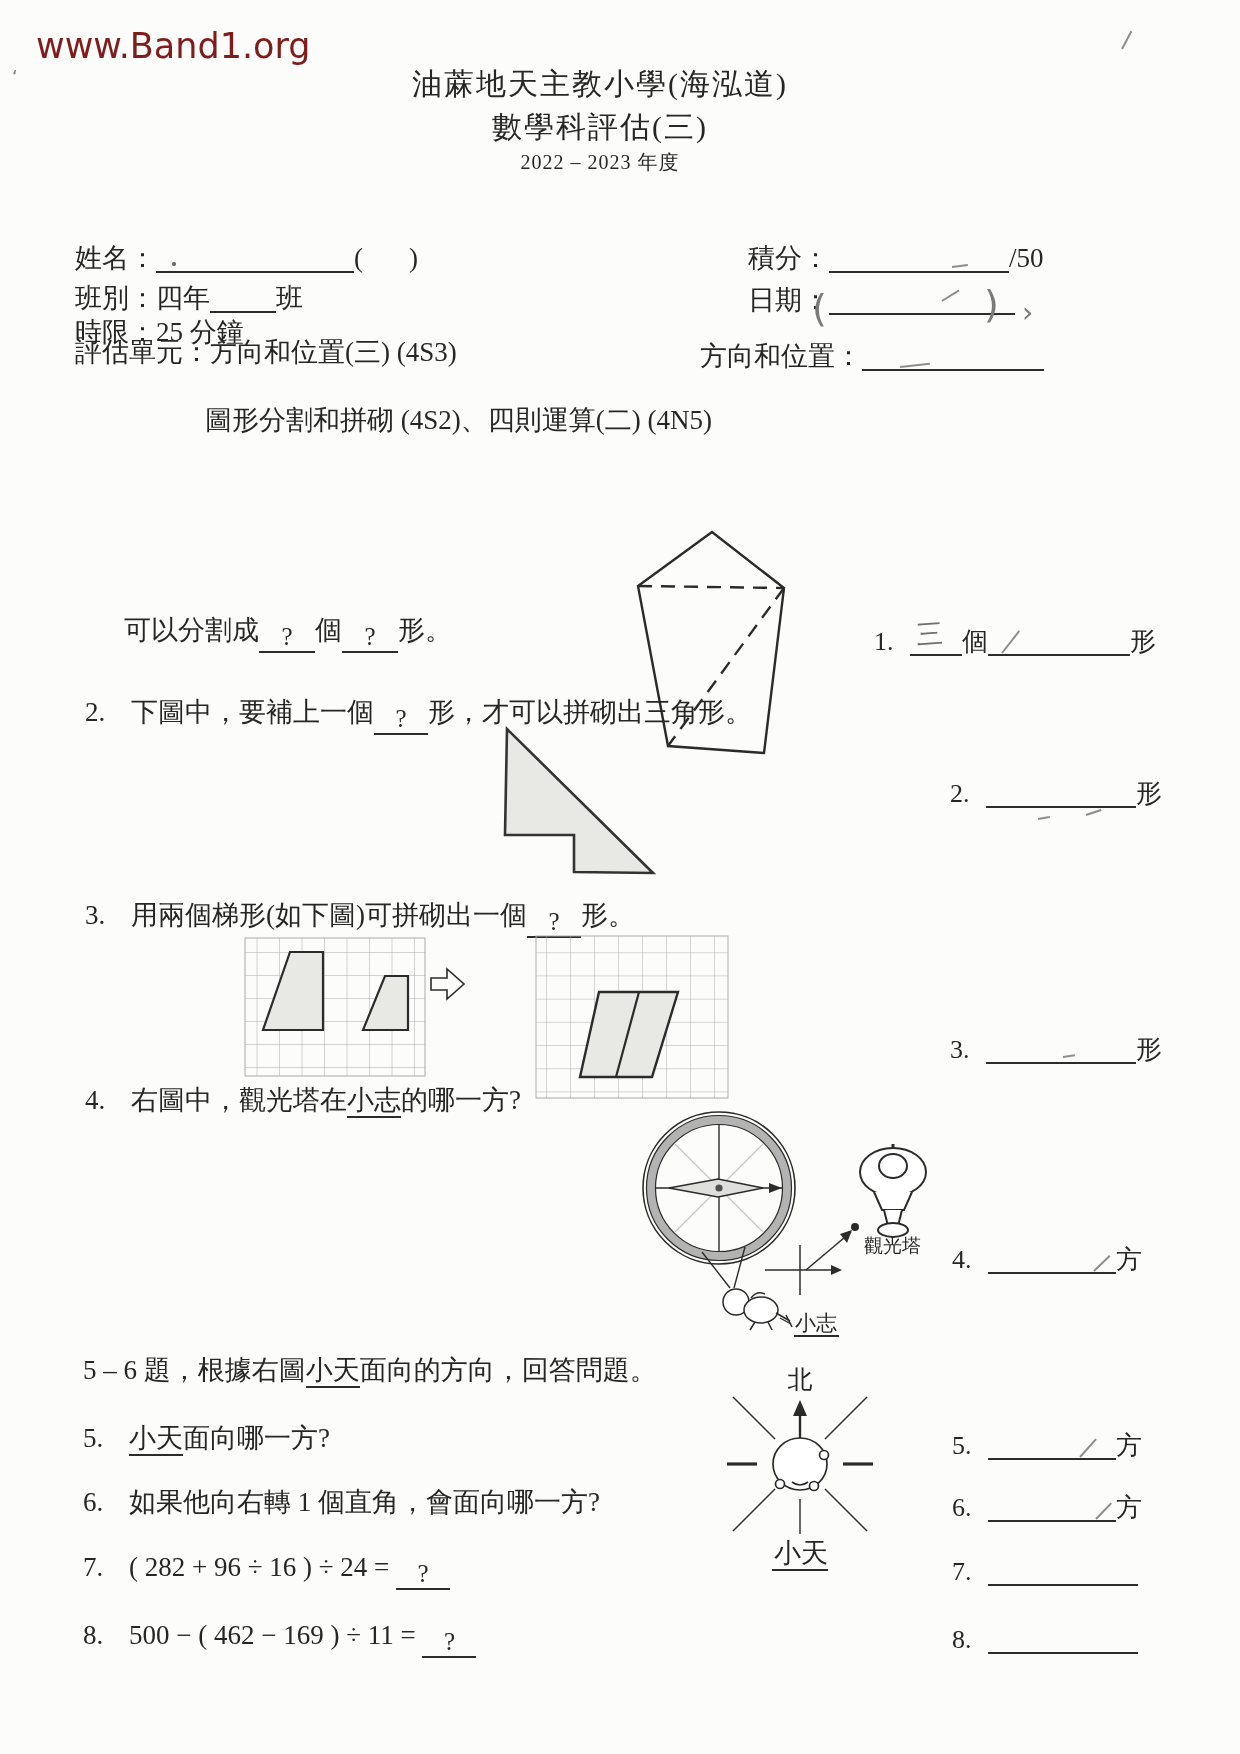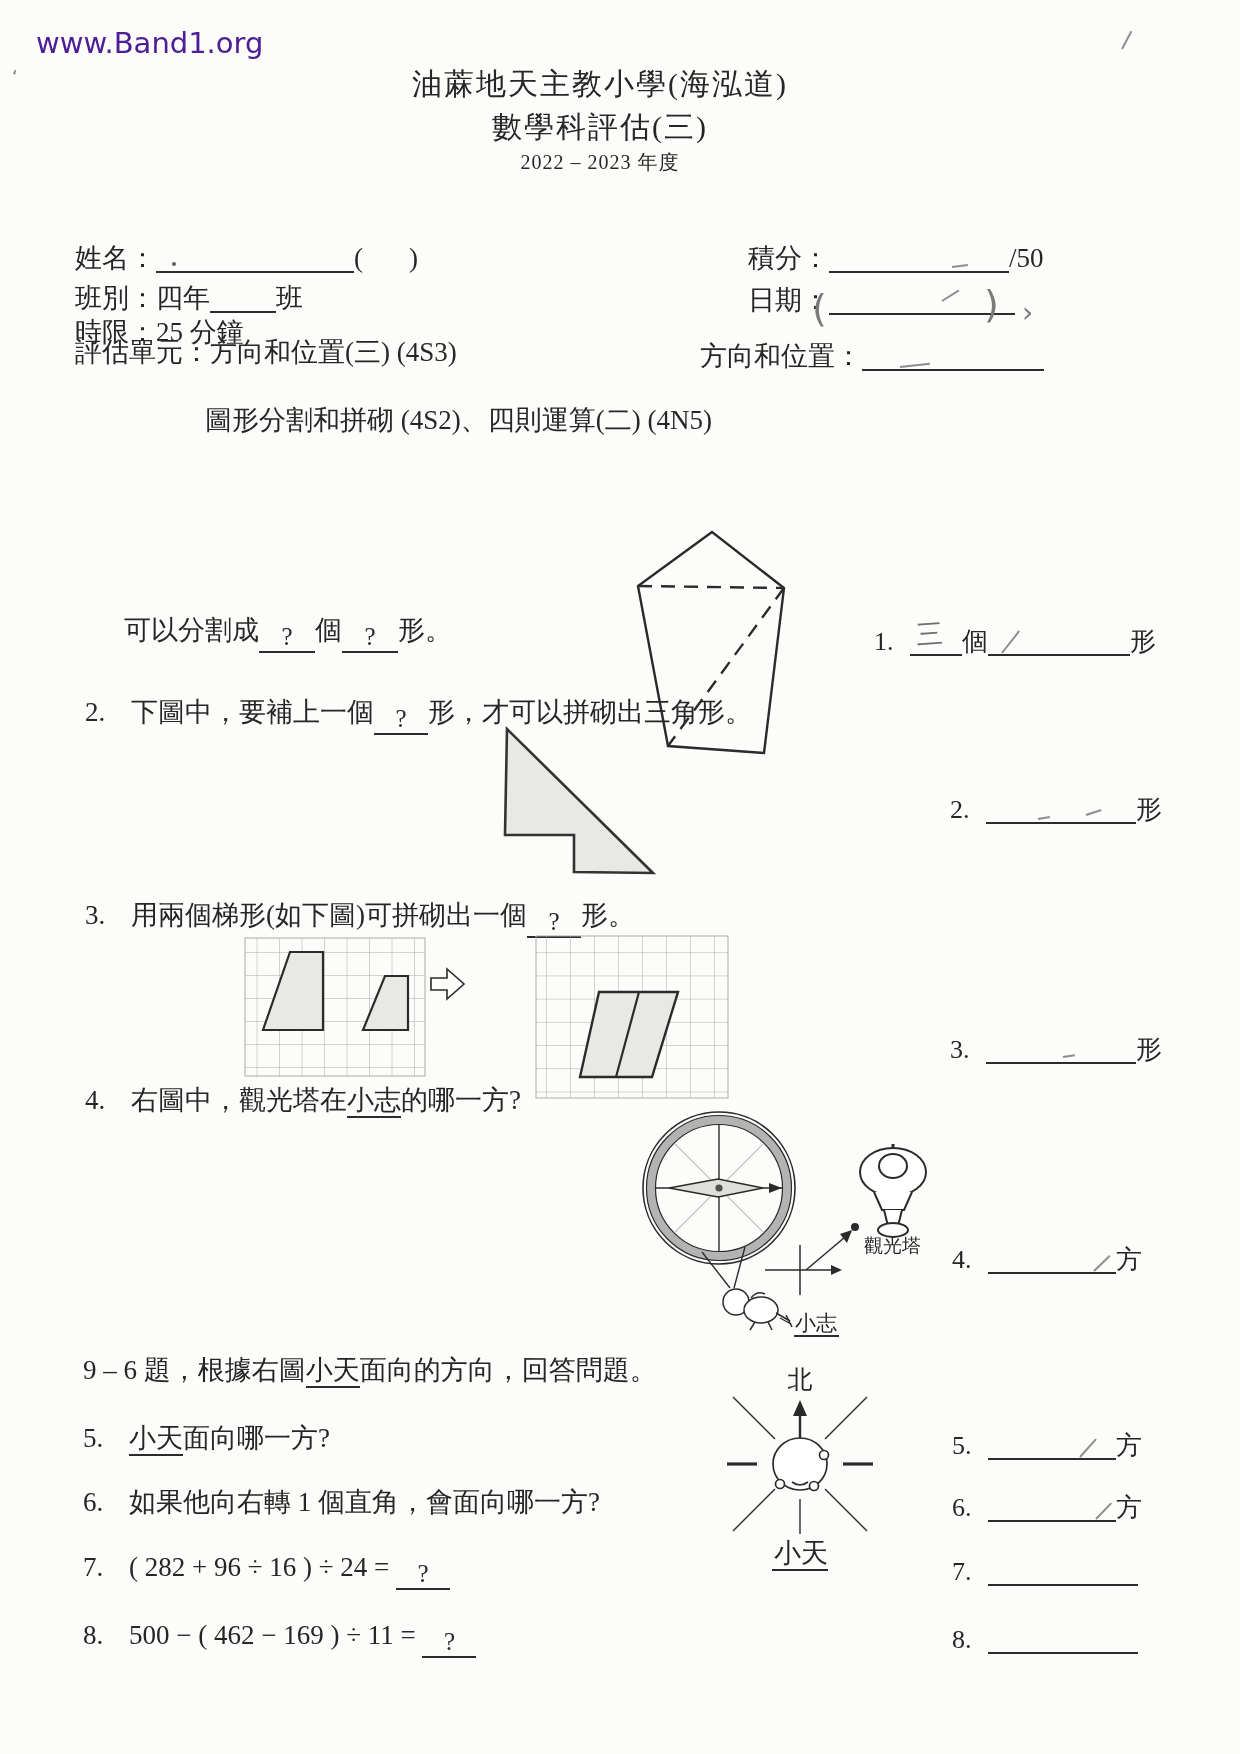--- a/index.html
+++ b/index.html
@@ -1,19 +1,19 @@
 <!DOCTYPE html>
 <html><head>
 <meta charset="utf-8">
 <style>
   html,body{margin:0;padding:0;background:#9a9a9a;}
   .page{position:relative;width:1240px;height:1754px;margin:0 auto;background:#fcfcfa;
         font-family:"Liberation Serif","DejaVu Serif",serif;color:#262626;overflow:hidden;}
   .abs{position:absolute;white-space:nowrap;}
-  .wm{font-family:"DejaVu Sans","Liberation Sans",sans-serif;font-size:29px;color:#4c1d95;text-align:right;}
+  .wm{font-family:"DejaVu Sans","Liberation Sans",sans-serif;font-size:35px;color:#7f1d1d;text-align:right;}
   .center{left:0;width:1200px;text-align:center;}
   .t1{font-size:30px;letter-spacing:2px;}
   .t2{font-size:30px;letter-spacing:2px;}
   .t3{font-size:20px;letter-spacing:1px;}
   .txt{font-size:27px;}
   .small{font-size:26px;}
   .blank{display:inline-block;border-bottom:2px solid #2c2c2c;height:28px;vertical-align:-6px;}
   .qblank{display:inline-block;border-bottom:2px solid #2c2c2c;height:28px;vertical-align:-6px;
           text-align:center;font-size:25px;}
   .qno{display:inline-block;min-width:46px;}
@@ -90,21 +90,21 @@
   <div class="penmark" style="left:1002px;top:652px;width:28px;transform:rotate(-52deg);"></div>
 
   <div class="abs txt" style="left:85px;top:694px;">
     <span class="qno">2.</span><span>下圖中，要補上一個</span><span class="qblank" style="width:54px;">?</span><span>形，才可以拼砌出三角形。</span>
   </div>
 
   <svg style="left:498px;top:720px;" width="165" height="162" viewBox="0 0 165 162">
     <polygon points="9,9 155,153 76,152 76,115 7,115" fill="#e8e8e5" stroke="#333333" stroke-width="2.6"></polygon>
   </svg>
 
-  <div class="abs ansrow" style="left:950px;top:792px;">
+  <div class="abs ansrow" style="left:950px;top:776px;">
     <span class="qno" style="min-width:36px;">2.</span><span class="blank" style="width:150px;"></span><span>形</span>
   </div>
   <div class="penmark" style="left:1038px;top:818px;width:12px;transform:rotate(-10deg);"></div>
   <div class="penmark" style="left:1086px;top:814px;width:16px;transform:rotate(-18deg);"></div>
 
   <div class="abs txt" style="left:85px;top:897px;">
     <span class="qno">3.</span><span>用兩個梯形(如下圖)可拼砌出一個</span><span class="qblank" style="width:54px;">?</span><span>形。</span>
   </div>
 
   <svg style="left:235px;top:930px;" width="500" height="175" viewBox="0 0 500 175">
@@ -187,21 +187,21 @@
     <line x1="164" y1="234" x2="209" y2="234" stroke="#2b2b2b" stroke-width="1.8"></line>
     <line x1="150" y1="216" x2="161" y2="222" stroke="#2b2b2b" stroke-width="1.3"></line>
   </svg>
 
   <div class="abs ansrow" style="left:952px;top:1242px;">
     <span class="qno" style="min-width:36px;">4.</span><span class="blank" style="width:128px;"></span><span>方</span>
   </div>
   <div class="penmark" style="left:1094px;top:1270px;width:22px;transform:rotate(-44deg);"></div>
 
   <div class="abs txt" style="left:83px;top:1352px;">
-    <span>9 – 6 題，根據右圖</span><span class="u">小天</span><span>面向的方向，回答問題。</span>
+    <span>5 – 6 題，根據右圖</span><span class="u">小天</span><span>面向的方向，回答問題。</span>
   </div>
 
   <svg style="left:700px;top:1362px;" width="200" height="215" viewBox="0 0 200 215">
     <text x="100" y="26" font-size="25" text-anchor="middle">北</text>
     <g>
       <line x1="100" y1="78" x2="100" y2="48" stroke="#2b2b2b" stroke-width="2.4"></line>
       <polygon points="100,38 93,54 107,54" fill="#2b2b2b"></polygon>
     </g>
     <g stroke="#2b2b2b" stroke-width="1.4">
       <line x1="125" y1="77" x2="167" y2="35"></line>

